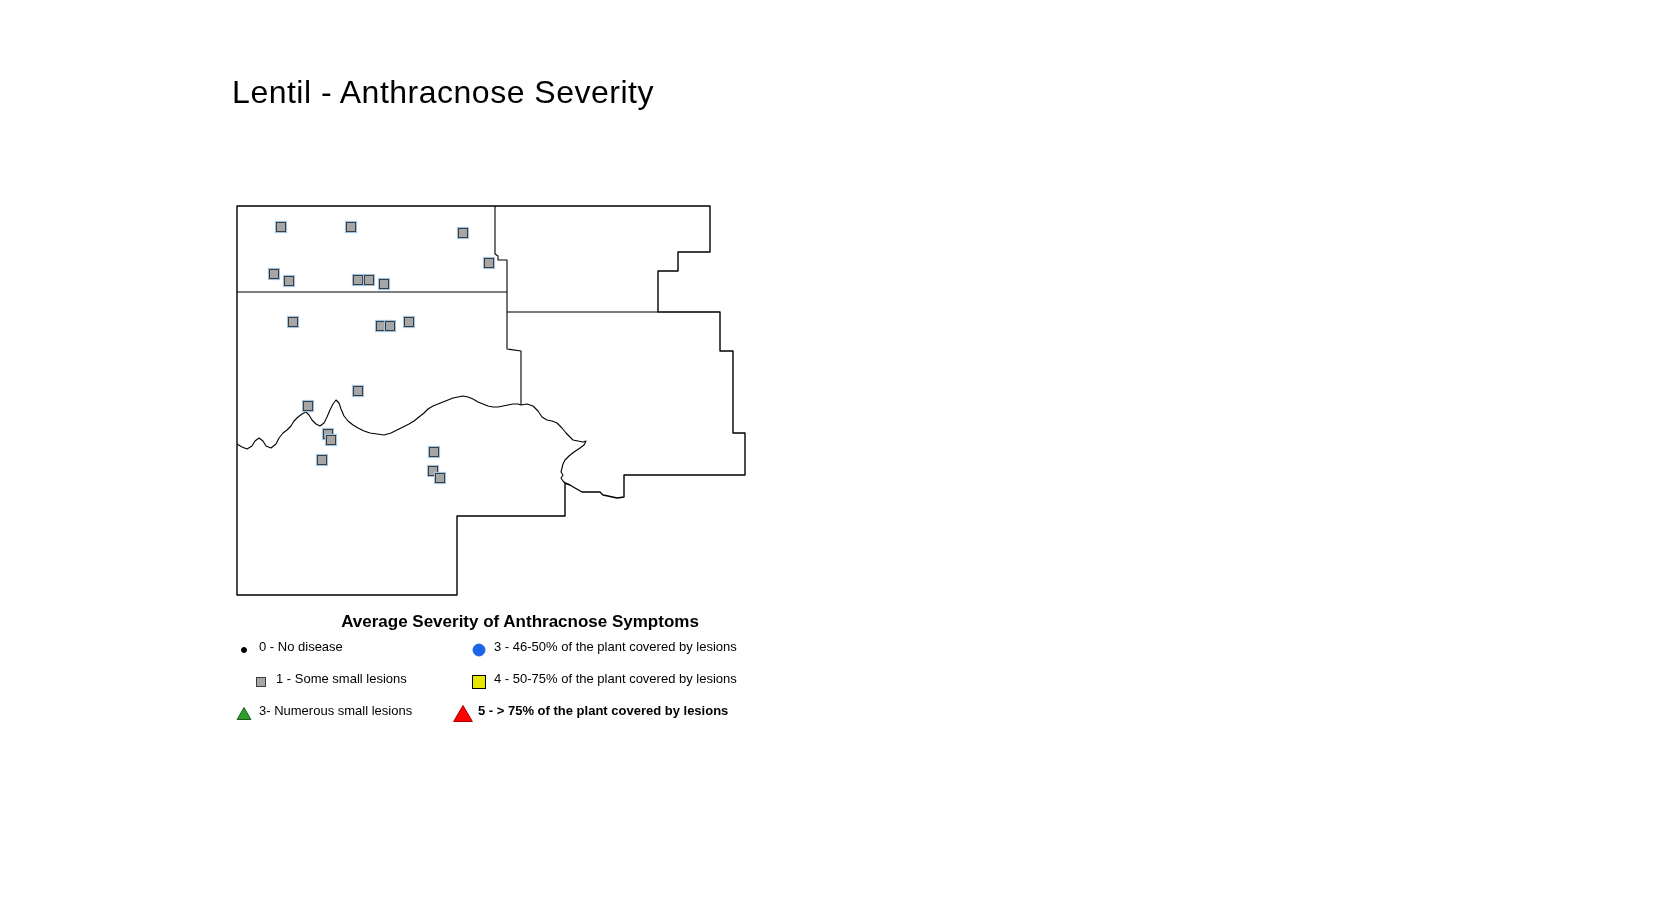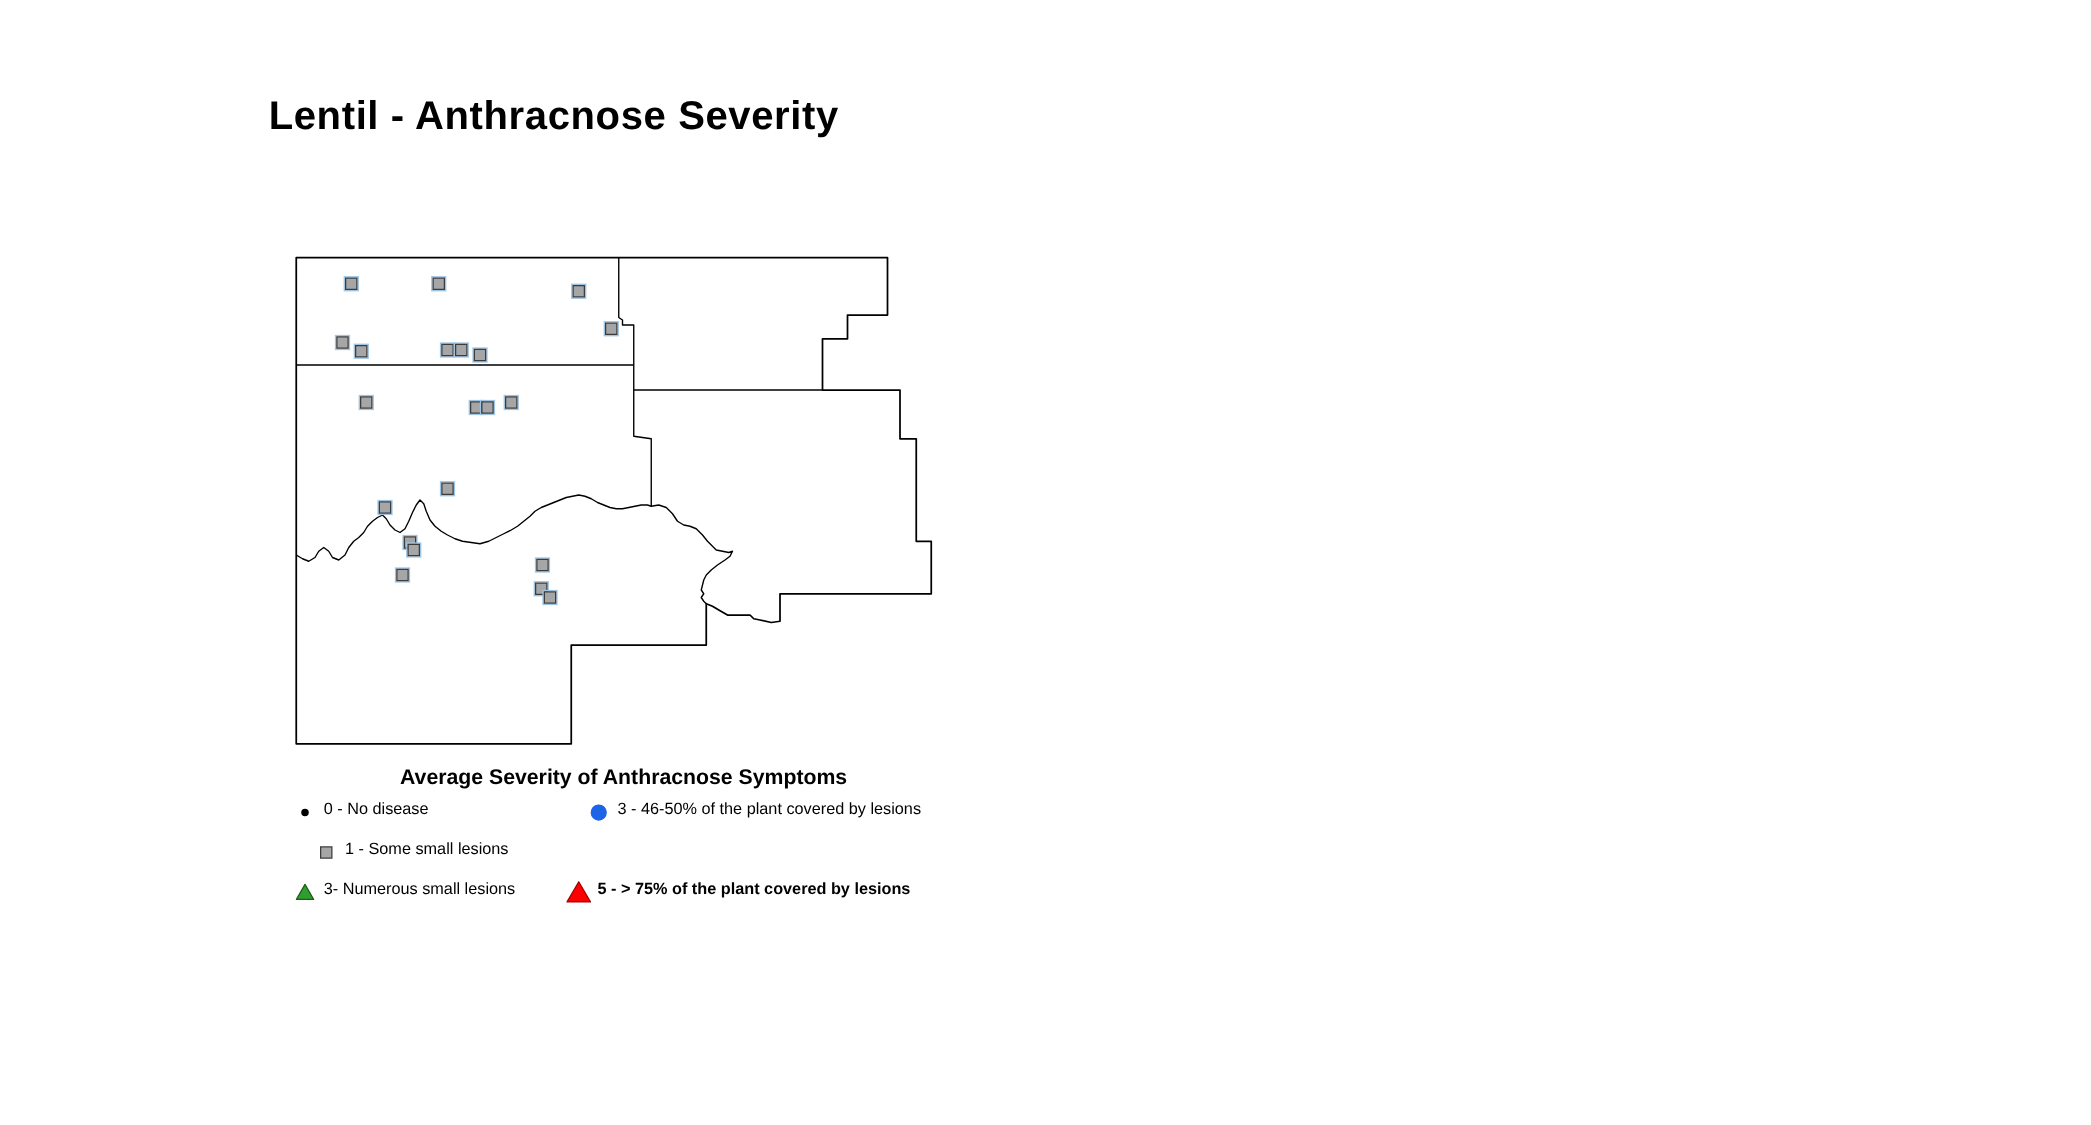--- a/index.html
+++ b/index.html
@@ -3,29 +3,29 @@
 <meta charset="utf-8">
 <style>
   html,body{margin:0;padding:0;background:#ffffff;}
   #stage{
     position:relative;width:1673px;height:900px;background:#ffffff;overflow:hidden;
     font-family:"Liberation Sans","DejaVu Sans",sans-serif;color:#000;
   }
   .abs{position:absolute;}
   #title{
     left:143px;top:74px;width:600px;text-align:center;
-    font-size:32px;font-weight:bold;letter-spacing:0.5px;
+    font-size:32px;font-weight:normal;letter-spacing:0.5px;
   }
   #subtitle{
     left:242px;top:139px;width:400px;text-align:center;
     font-size:18px;font-weight:bold;
   }
   #map-svg{left:0;top:0;}
   #legend-title{
-    left:320px;top:612px;width:400px;
+    left:320px;top:612px;width:400px;text-align:center;
     font-size:17px;font-weight:bold;
   }
   .legend-row{
     position:absolute;height:24px;display:flex;gap:0px;
   }
   .legend-symbol{width:30px;height:22px;display:inline-flex;align-items:center;justify-content:center;}
   .legend-label{font-size:13px;white-space:nowrap;}
 </style>
 </head>
 <body>
@@ -112,20 +112,28 @@
   </div>
 
   <div class="legend-row" style="left: 464px; top: 639px;">
     <span class="legend-symbol">
         <svg width="30" height="22" viewBox="0 0 30 22">
           <circle cx="15" cy="11" r="6" fill="#1e64e6" stroke="#1e64e6" stroke-width="1"></circle>
         </svg>
       </span>
     <span class="legend-label">3 - 46-50% of the plant covered by lesions</span>
   </div>
+  <div class="legend-row" style="left: 464px; top: 671px;">
+    <span class="legend-symbol">
+        <svg width="30" height="22" viewBox="0 0 30 22">
+          <rect x="8.5" y="4.5" width="13" height="13" fill="#e6e600" stroke="#000000" stroke-width="1"></rect>
+        </svg>
+      </span>
+    <span class="legend-label">4 - 50-75% of the plant covered by lesions</span>
+  </div>
   <div class="legend-row" style="left: 448px; top: 703px; font-weight: bold;">
     <span class="legend-symbol">
         <svg width="30" height="22" viewBox="0 0 30 22">
           <polygon points="15,2.5 5.625,18.5 24.375,18.5" fill="#ff0000" stroke="#a80000" stroke-width="1" stroke-linejoin="round"></polygon>
         </svg>
       </span>
     <span class="legend-label">5 - &gt; 75% of the plant covered by lesions</span>
   </div>
 
 </div>

